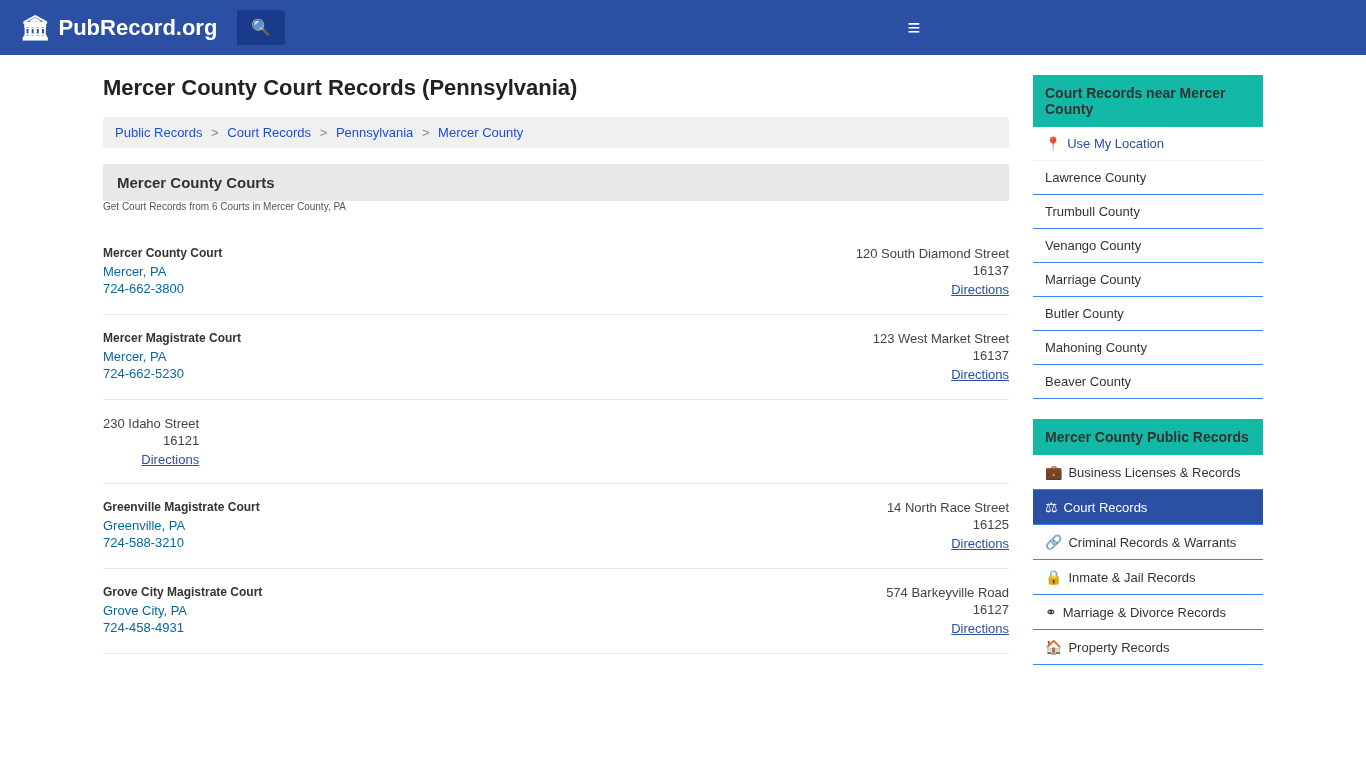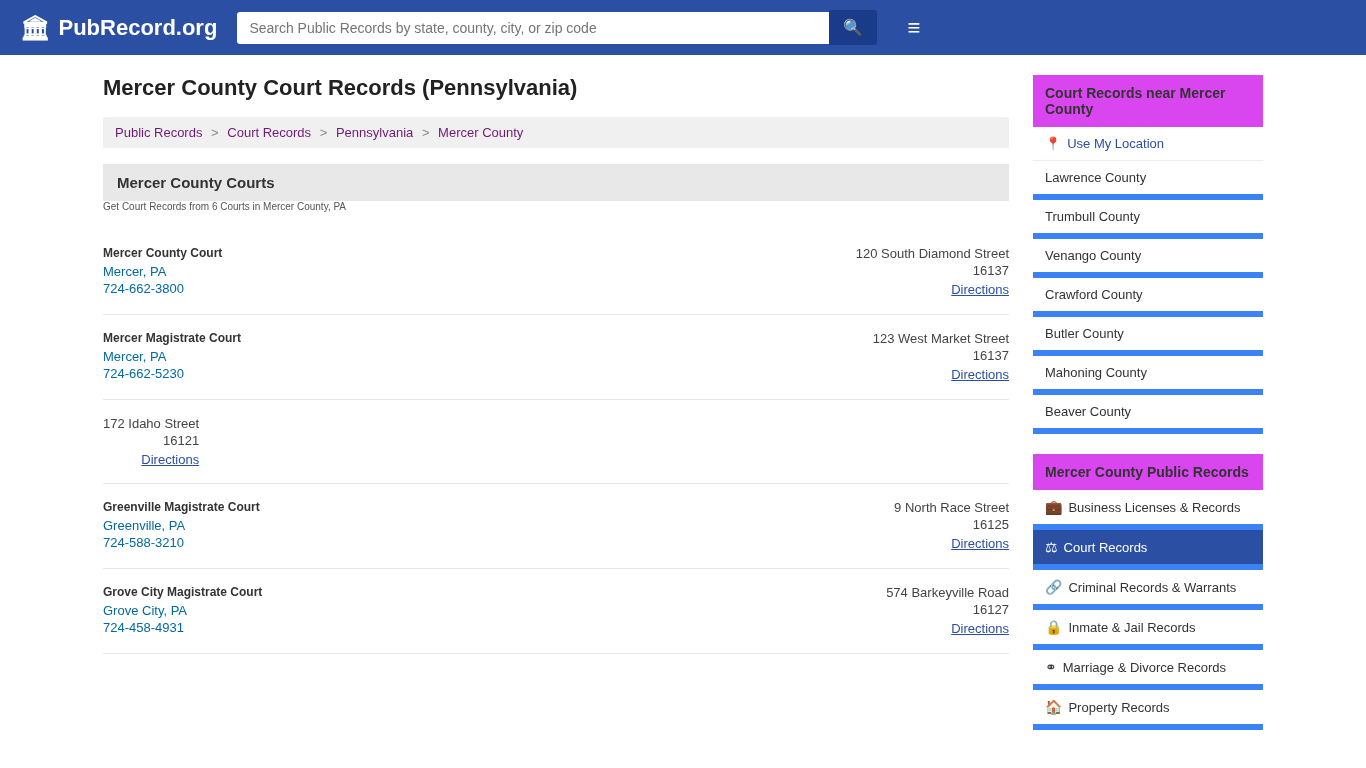--- a/index.html
+++ b/index.html
@@ -84,21 +84,21 @@
     
     .breadcrumb {
       background: #f0f0f0;
       padding: 8px 12px;
       font-size: 13px;
       color: #555;
       margin-bottom: 16px;
       border-radius: 2px;
     }
     .breadcrumb a {
-      color: #701a75;
+      color: #1d4ed8;
       text-decoration: none;
     }
     .breadcrumb span {
       margin: 0 5px;
       color: #888;
     }
 
     
     .description {
       font-size: 13px;
@@ -156,30 +156,30 @@
       text-decoration: underline;
       font-size: 13px;
       cursor: pointer;
     }
 
     
     .sidebar-section {
       margin-bottom: 20px;
     }
     .sidebar-section-title {
-      background: #d946ef;
+      background: #14b8a6;
       padding: 10px 12px;
       font-weight: bold;
       font-size: 14px;
       margin-bottom: 0;
     }
     .sidebar-item {
       padding: 9px 12px;
       font-size: 13px;
-      border-bottom: 6px solid #3b82f6;
+      border-bottom: 1px solid #3b82f6;
       cursor: pointer;
       display: flex;
       align-items: center;
       gap: 6px;
     }
     .sidebar-item a {
       color: #333;
       text-decoration: none;
     }
     .sidebar-item.active {
@@ -209,21 +209,20 @@
 </head>
 <body>
 
 <header>
   <div class="header">
     <div class="logo-area">
       <span class="logo-icon">🏛</span>
       <span>PubRecord.org</span>
     </div>
     <div class="search-bar">
-      <input type="text" placeholder="Search Public Records by state, county, city, or zip code" style="">
       <button class="search-btn">🔍</button>
     </div>
     <button class="menu-btn">≡</button>
   </div>
 </header>
 
 <div class="main-container">
 
   <div class="content-area">
 
@@ -263,33 +262,33 @@
       <div class="court-phone">724-662-5230</div>
     </div>
     <div class="court-address">
       <div class="street">123 West Market Street</div>
       <div class="zip">16137</div>
       <a class="directions-link" href="#">Directions</a>
     </div>
   </div>
         <div class="court-entry">
     <div class="court-address">
-      <div class="street">172 Idaho Street</div>
+      <div class="street">230 Idaho Street</div>
       <div class="zip">16121</div>
       <a class="directions-link" href="#">Directions</a>
     </div>
   </div>
         <div class="court-entry">
     <div class="court-info">
       <div class="court-name">Greenville Magistrate Court</div>
       <div class="court-location">Greenville, PA</div>
       <div class="court-phone">724-588-3210</div>
     </div>
     <div class="court-address">
-      <div class="street">9 North Race Street</div>
+      <div class="street">14 North Race Street</div>
       <div class="zip">16125</div>
       <a class="directions-link" href="#">Directions</a>
     </div>
   </div>
         <div class="court-entry">
     <div class="court-info">
       <div class="court-name">Grove City Magistrate Court</div>
       <div class="court-location">Grove City, PA</div>
       <div class="court-phone">724-458-4931</div>
     </div>
@@ -315,21 +314,21 @@
           <div class="sidebar-item">
             <a href="#">Lawrence County</a>
           </div>
           <div class="sidebar-item">
             <a href="#">Trumbull County</a>
           </div>
           <div class="sidebar-item">
             <a href="#">Venango County</a>
           </div>
           <div class="sidebar-item">
-            <a href="#">Crawford County</a>
+            <a href="#">Marriage County</a>
           </div>
           <div class="sidebar-item">
             <a href="#">Butler County</a>
           </div>
           <div class="sidebar-item">
             <a href="#">Mahoning County</a>
           </div>
           <div class="sidebar-item">
             <a href="#">Beaver County</a>
           </div>

